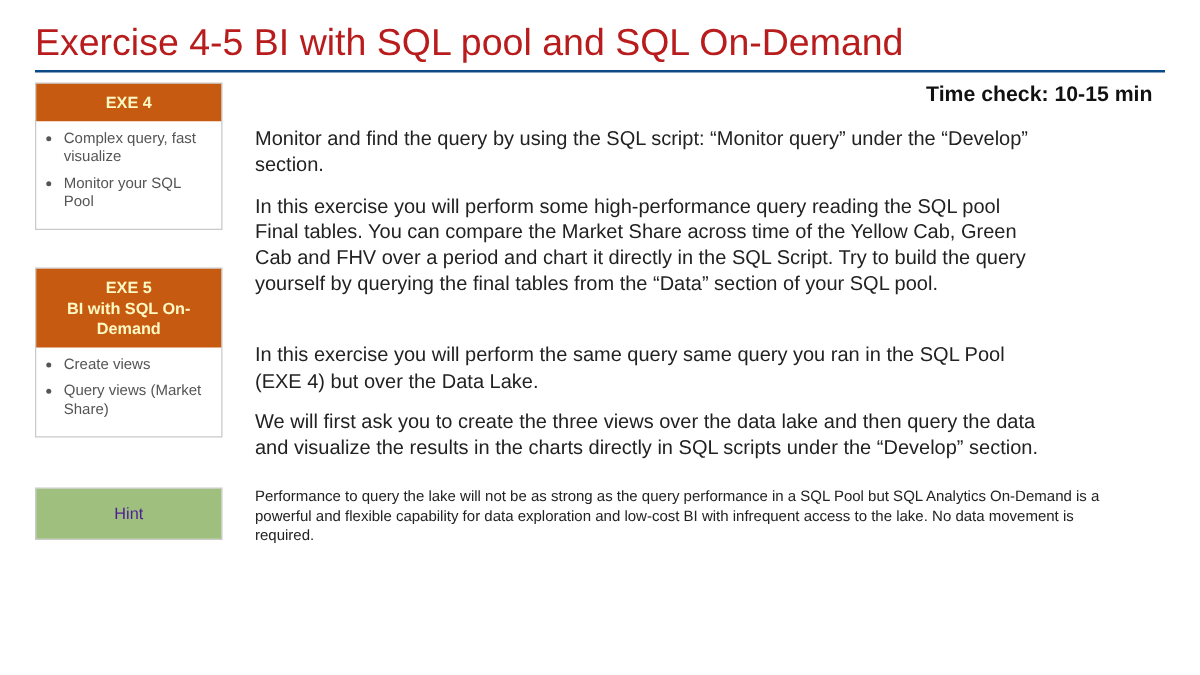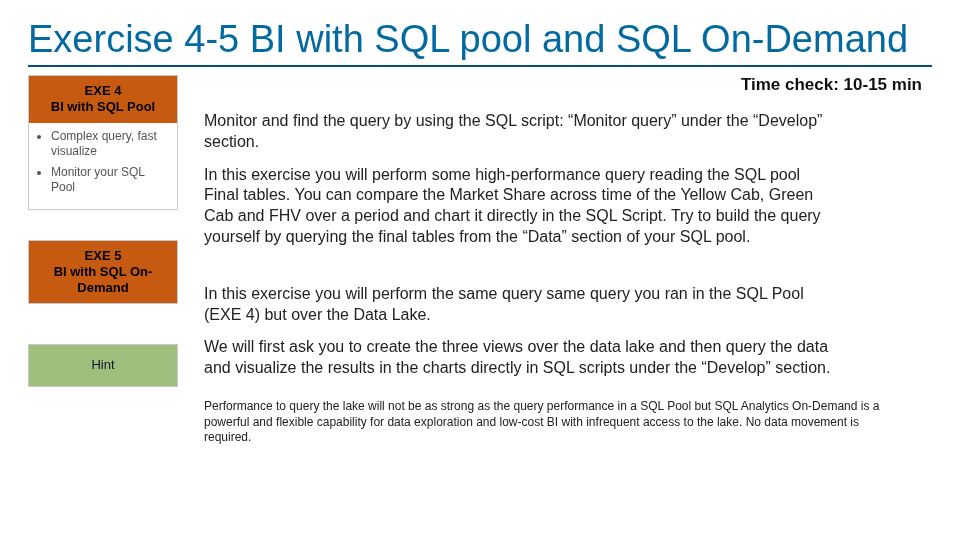--- a/index.html
+++ b/index.html
@@ -1,26 +1,26 @@
 <!DOCTYPE html>
 <html><head>
 <meta charset="utf-8">
 <style>
   * { box-sizing: border-box; margin: 0; padding: 0; }
   html, body { width: 960px; height: 540px; font-family: "Segoe UI", Arial, sans-serif; color: #222; background: #fff; }
   .page { padding: 18px 28px 10px 28px; }
-  .title { font-size: 38px; font-weight: 400; color: #0369a1; margin-bottom: 4px; }
+  .title { font-size: 30px; font-weight: 400; color: #b91c1c; margin-bottom: 4px; }
   .rule { height: 2px; background: #0b4a84; width: 100%; margin-bottom: 8px; }
   .content { display: flex; gap: 26px; }
   .sidebar { width: 150px; flex: 0 0 150px; display: flex; flex-direction: column; gap: 4px; }
   .main { flex: 1; padding-right: 4px; }
   .card { border: 1px solid #c9c9c9; background: #fff; width: 100%; }
-  .card-head { color: #000000; text-align: center; font-size: 13px; line-height: 1.25; padding: 7px 6px; font-weight: 600; }
+  .card-head { color: #fef9c3; text-align: center; font-size: 13px; line-height: 1.25; padding: 7px 6px; font-weight: 600; }
   .orange { background: #c65a11; }
-  .green  { background: #9fbf7e; color: #0f172a; }
+  .green  { background: #9fbf7e; color: #4c1d95; }
   .card-body { padding: 6px 6px 8px 6px; }
   .card-body ul { list-style: disc; padding-left: 16px; }
   .card-body li { font-size: 12px; color: #555; margin-bottom: 6px; line-height: 1.25; }
   .spacer-sm { height: 22px; }
   .spacer-md { height: 32px; }
   .hint-card .card-head { padding: 12px 6px; font-weight: 500; }
   .timecheck { text-align: right; font-size: 17px; font-weight: 700; color: #111; margin-bottom: 16px; padding-right: 6px; }
   .para { font-size: 16px; line-height: 1.3; margin-bottom: 12px; max-width: 630px; }
   .note { font-size: 12px; line-height: 1.3; max-width: 680px; margin-top: 20px; }
   .block-gap { height: 24px; }
@@ -34,36 +34,41 @@
   <div class="title">Exercise 4-5 BI with SQL pool and SQL On-Demand</div>
   <div class="rule"></div>
 
   <div class="content">
 
     <div class="sidebar">
 
       <div class="card">
         <div class="card-head orange">
           <div class="sub1">EXE 4</div>
-          <div class="sub2">BI with SQL Pool</div>
         </div>
         <div class="card-body">
           <ul>
             <li>Complex query, fast visualize</li>
             <li>Monitor your SQL Pool</li>
           </ul>
         </div>
       </div>
 
       <div class="spacer-sm"></div>
 
       <div class="card">
         <div class="card-head orange">
           <div class="sub1">EXE 5</div>
           <div class="sub2">BI with SQL On-Demand</div>
+        </div>
+        <div class="card-body">
+          <ul>
+            <li>Create views</li>
+            <li>Query views (Market Share)</li>
+          </ul>
         </div>
       </div>
 
       <div class="spacer-md"></div>
 
       <div class="card hint-card">
         <div class="card-head green">Hint</div>
       </div>
 
     </div>

